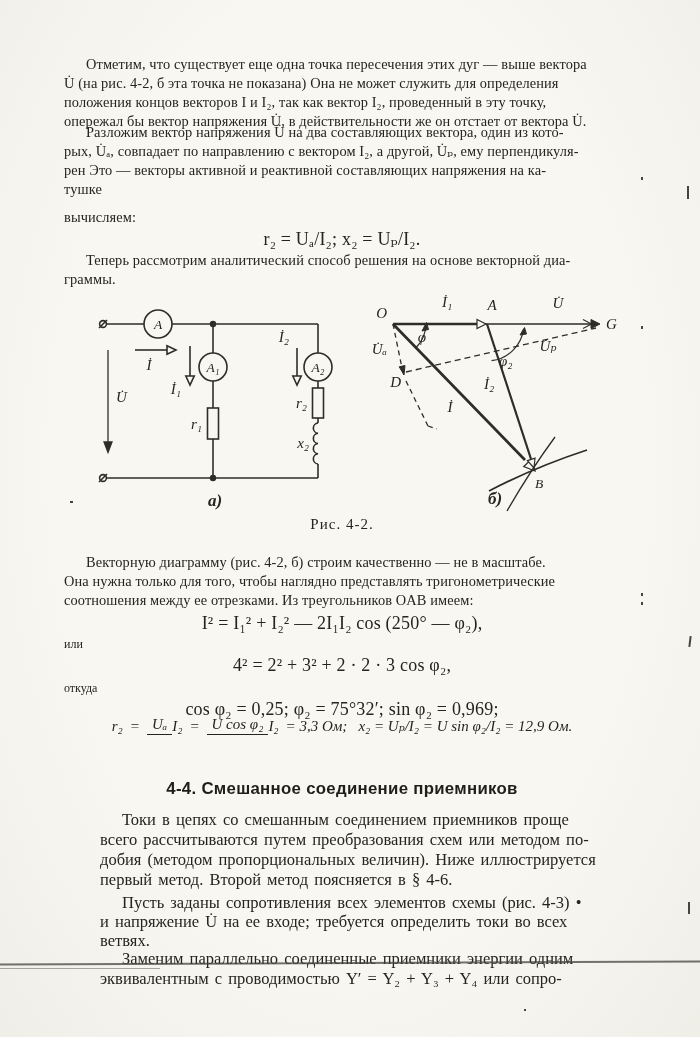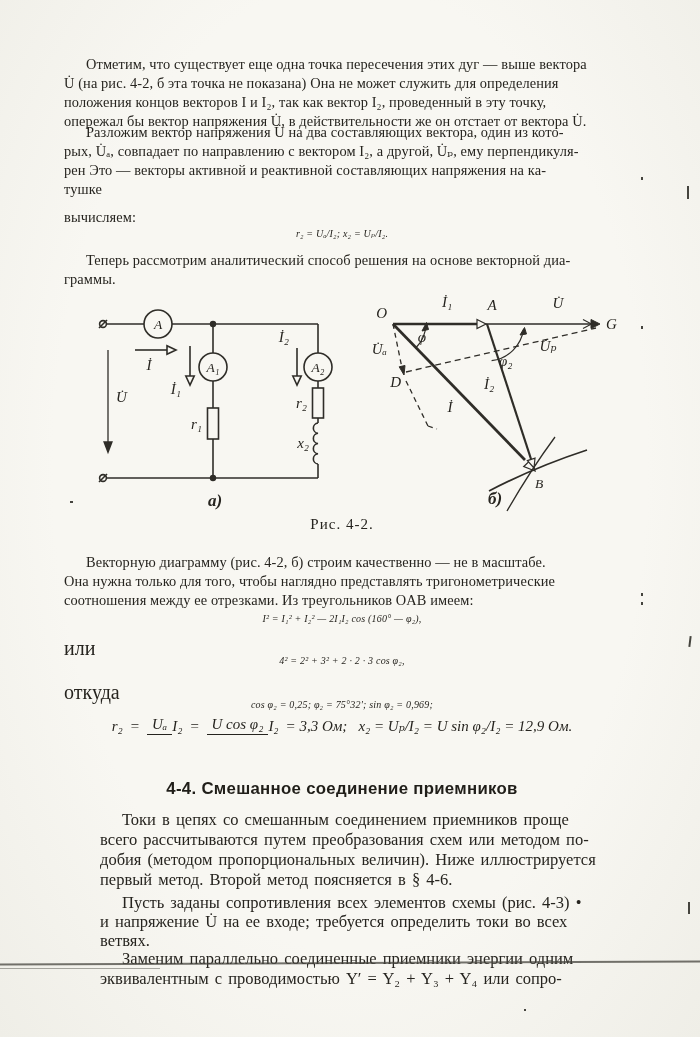--- a/index.html
+++ b/index.html
@@ -4,22 +4,22 @@
 <style>
   html,body{margin:0;padding:0;}
   .page{position:relative;width:700px;height:1037px;overflow:hidden;
         background:radial-gradient(ellipse at 50% 45%, #f8f7f2 60%, #efeee7 100%);
         font-family:"Liberation Serif","DejaVu Serif",serif;color:#26241f;}
   .ln{position:absolute;left:64px;width:556px;white-space:nowrap;}
   .top{font-size:14.4px;letter-spacing:.1px;}
   .bot{font-size:16.5px;word-spacing:2px;margin-left:36px;}
   .ind{padding-left:22px;}
   .ctr{text-align:center;}
-  .fml{font-style:italic;font-size:10px;letter-spacing:.2px;}
-  .conn{position:absolute;left:64px;font-size:20px;}
+  .fml{font-size:18px;letter-spacing:.2px;}
+  .conn{position:absolute;left:64px;font-size:12px;}
   .hd{position:absolute;left:64px;width:556px;text-align:center;
       font-family:"Liberation Sans","DejaVu Sans",sans-serif;font-weight:700;
       font-size:16.8px;letter-spacing:.3px;color:#201e19;}
   .cap{position:absolute;left:64px;width:556px;text-align:center;font-size:15px;letter-spacing:1px;}
   .pageno{position:absolute;left:62px;top:990px;font-size:19px;letter-spacing:1px;margin-top:44px;}
   .fracline{position:absolute;left:64px;top:717px;width:556px;display:flex;
             justify-content:center;align-items:center;gap:7px;font-style:italic;font-size:15px;}
   .frac{display:inline-flex;align-items:center;line-height:1.05;}
   .frac .num{border-bottom:1.2px solid #26241f;padding:0 5px 1px;}
   .frac .den{padding-top:1px;}
@@ -140,21 +140,21 @@
     <text x="464" y="196" text-anchor="middle" class="sm">В</text>
     <text x="420" y="212" text-anchor="middle" class="sub">б)</text>
   </svg>
 
   <div class="cap" style="top:516px">Рис. 4-2.</div>
 
   <div class="ln top ind" style="top:554px">Векторную диаграмму (рис. 4-2, б) строим качественно — не в масштабе.</div>
   <div class="ln top" style="top:573px">Она нужна только для того, чтобы наглядно представлять тригонометрические</div>
   <div class="ln top" style="top:592px">соотношения между ее отрезками. Из треугольников OAB имеем:</div>
 
-  <div class="ln top ctr fml" style="top:613px">I² = I₁² + I₂² — 2I₁I₂ cos (160° — φ₂),</div>
+  <div class="ln top ctr fml" style="top:613px">I² = I₁² + I₂² — 2I₁I₂ cos (250° — φ₂),</div>
   <div class="conn" style="top:637px">или</div>
   <div class="ln top ctr fml" style="top:655px">4² = 2² + 3² + 2 · 2 · 3 cos φ₂,</div>
   <div class="conn" style="top:681px">откуда</div>
   <div class="ln top ctr fml" style="top:699px">cos φ₂ = 0,25;    φ₂ = 75°32′;    sin φ₂ = 0,969;</div>
 
   <div class="fracline">
     <span>r₂</span>
     <span>=</span>
     <span class="frac">
       <span class="num">Uₐ</span>

